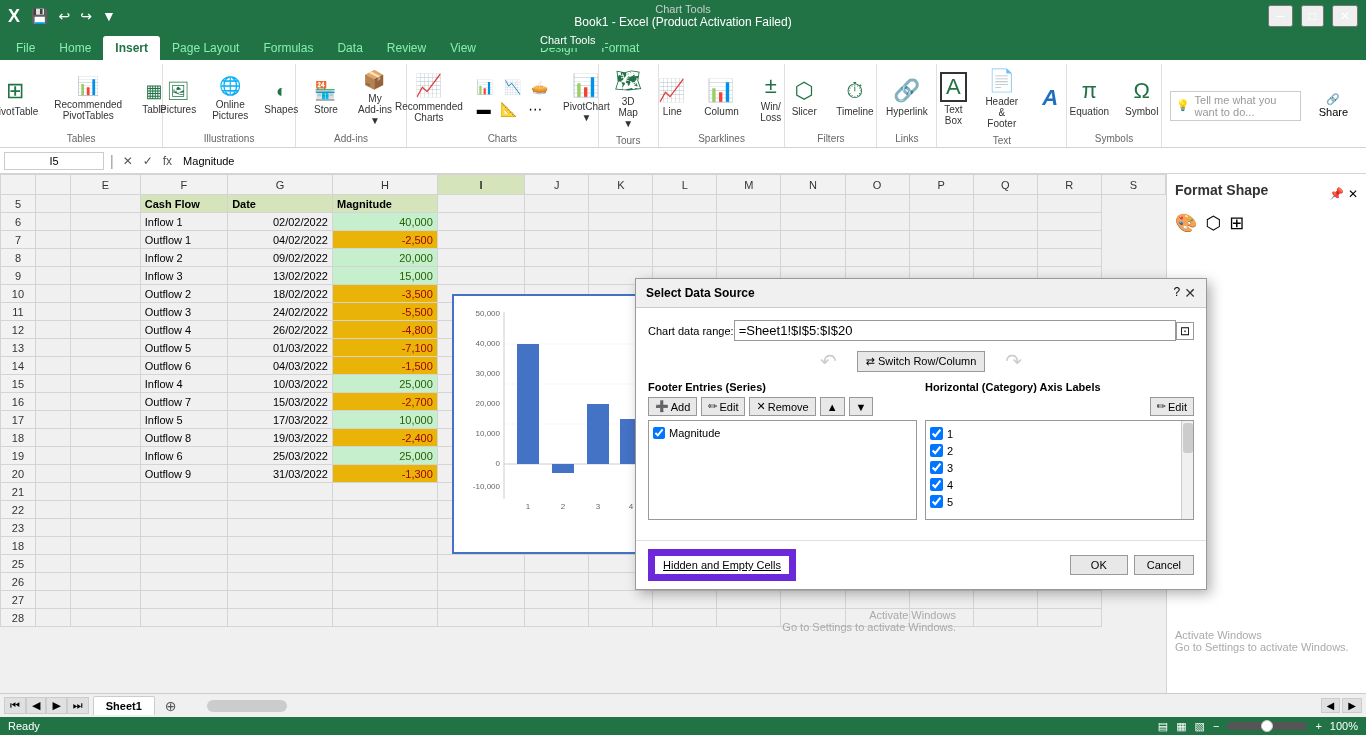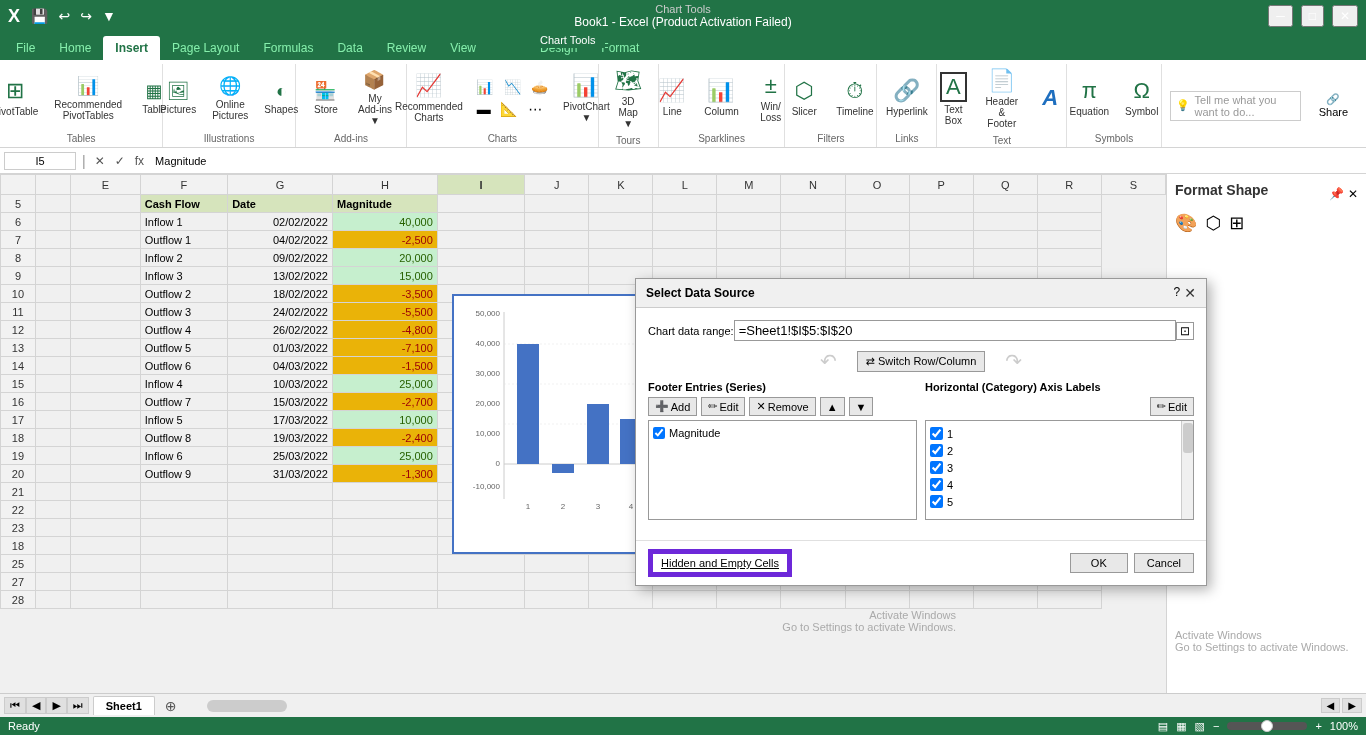--- a/index.html
+++ b/index.html
@@ -91,21 +91,21 @@
     .formula-bar {
       display: flex;
       align-items: center;
       height: 26px;
       background: white;
       border-bottom: 1px solid #d4d4d4;
       padding: 0 4px;
       gap: 4px;
     }
     .name-box {
-      width: 72px;
+      width: 100px;
       border: 1px solid #ccc;
       padding: 2px 4px;
       font-size: 11px;
       text-align: center;
     }
     .formula-bar-sep { color: #999; font-size: 14px; padding: 0 2px; }
     .formula-check-btn { font-size: 12px; cursor: pointer; color: #555; padding: 0 3px; }
     .formula-input {
       flex: 1;
       border: none;
@@ -271,21 +271,21 @@
     }
 
     .dialog-footer {
       padding: 8px 12px;
       display: flex;
       align-items: center;
       justify-content: space-between;
       border-top: 1px solid #e0e0e0;
     }
     .dialog-hidden-btn {
-      border: 5px solid #6d28d9;
+      border: 7px solid #6d28d9;
       background: white;
       padding: 3px 8px;
       font-size: 11px;
       cursor: pointer;
       text-decoration: underline;
     }
     .dialog-action-btns { display: flex; gap: 6px; }
     .dialog-ok-btn {
       background: #e8e8e8;
       border: 1px solid #999;
@@ -977,20 +977,38 @@
               <td class="cell"></td>
               <td class="cell"></td>
               <td class="cell"></td>
               <td class="cell"></td>
               <td class="cell"></td>
               <td class="cell"></td>
               <td class="cell"></td>
             </tr>
           <tr>
               <td class="row-header">25</td>
+              <td class="cell"></td>
+              <td class="cell"></td>
+              <td class="cell"></td>
+              <td class="cell"></td>
+              <td class="cell"></td>
+              <td class="cell"></td>
+              <td class="cell"></td>
+              <td class="cell"></td>
+              <td class="cell"></td>
+              <td class="cell"></td>
+              <td class="cell"></td>
+              <td class="cell"></td>
+              <td class="cell"></td>
+              <td class="cell"></td>
+              <td class="cell"></td>
+            </tr>
+          <tr>
+              <td class="row-header">26</td>
               <td class="cell"></td>
               <td class="cell"></td>
               <td class="cell"></td>
               <td class="cell"></td>
               <td class="cell"></td>
               <td class="cell"></td>
               <td class="cell"></td>
               <td class="cell"></td>
               <td class="cell"></td>
               <td class="cell"></td>

